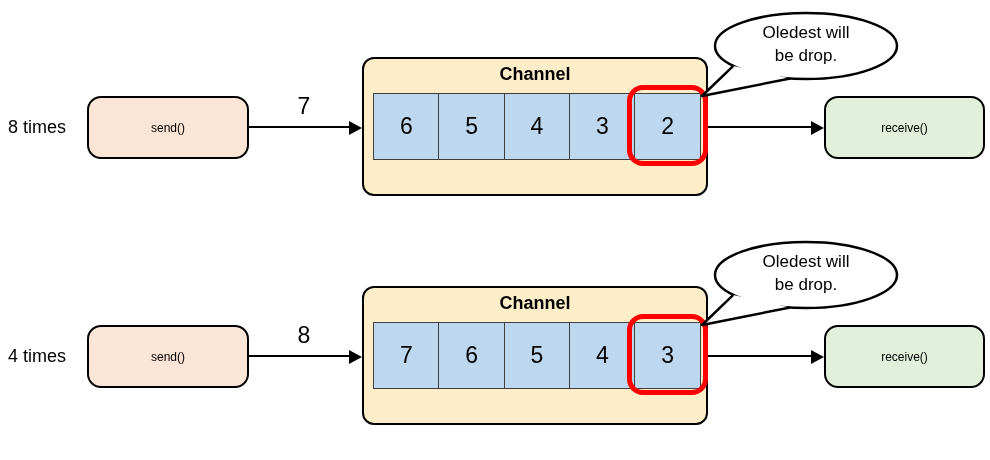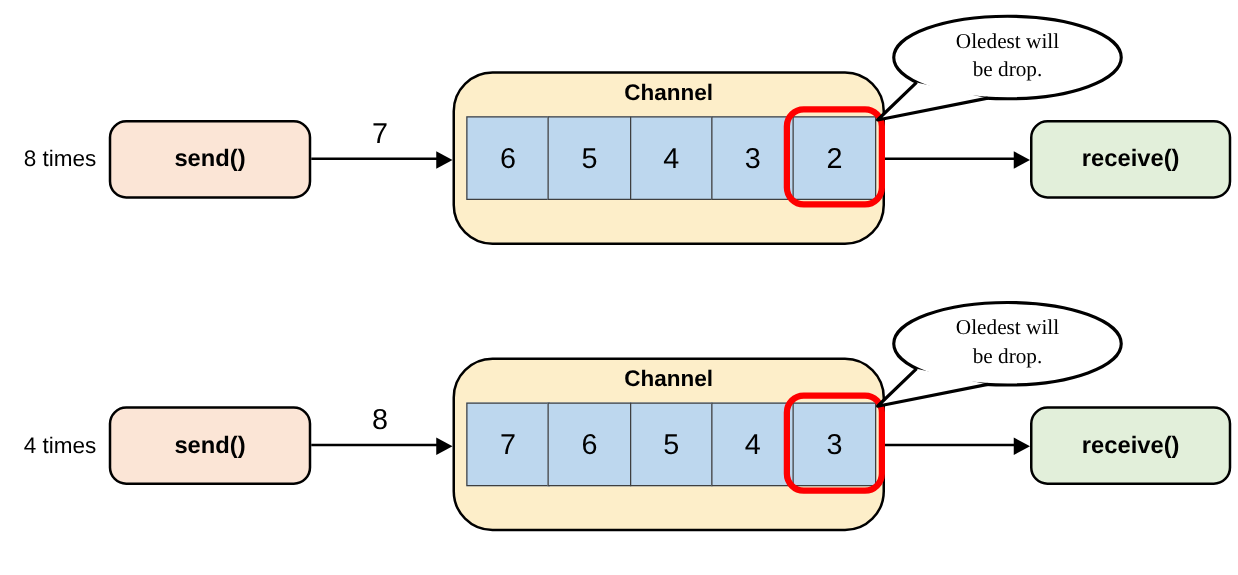--- a/index.html
+++ b/index.html
@@ -4,35 +4,35 @@
 <style>
   html,body { margin:0; padding:0; background:#ffffff; }
   .canvas {
     position:relative; width:990px; height:460px; background:#ffffff;
     font-family:"Liberation Sans", sans-serif; color:#000; overflow:hidden;
   }
   .row { position:absolute; left:0; width:990px; height:230px; }
 
   .times {
     position:absolute; left:8px; top:116px; width:76px; height:22px;
-    line-height:22px; font-size:18px;margin-left:11px;
+    line-height:22px; font-size:18px;
   }
 
   .box {
     position:absolute; box-sizing:border-box; border:2.5px solid #000;
     border-radius:14px; display:flex; align-items:center; justify-content:center;
-    font-weight:bold; font-size:19px;
+    font-weight:normal; font-size:12px;
   }
   .send    { left:87px;  top:96px; width:162px; height:63px; background:var(--send-fill,#fbe5d6); }
   .receive { left:824px; top:96px; width:161px; height:63px; background:var(--receive-fill,#e2efda);text-align:center; }
 
   .channel {
     position:absolute; left:362px; top:57px; width:346px; height:139px;
     box-sizing:border-box; background:var(--channel-fill,#fdeec9);
-    border:2.5px solid #000; border-radius:32px;
+    border:2.5px solid #000; border-radius:12px;
   }
   .channel-title {
     position:absolute; top:5px; left:0; right:0; text-align:center;
     font-weight:bold; font-size:18px;
   }
   .cells {
     position:absolute; left:9px; top:34px; width:328px; height:67px; display:flex;
   }
   .cell {
     flex:1; box-sizing:border-box; border:1.5px solid #3f3f3f; margin-left:-1.5px;
@@ -61,21 +61,21 @@
     text-align:center; font-size:23px;
   }
 
   .callout-svg { position:absolute; left:690px; top:8px; }
   .callout-svg ellipse, .callout-svg path {
     fill:var(--callout-fill,#ffffff); stroke:var(--line,#000);
     stroke-width:2.5; stroke-linejoin:round;
   }
   .callout-text {
     position:absolute; left:715px; top:21px; width:182px;
-    text-align:center; font-size:17px; line-height:23px;font-family:Liberation Serif, serif;
+    text-align:center; font-size:17px; line-height:23px;
   }
 </style>
 </head>
 <body>
 
 <div class="canvas">
 
   <div class="row" style="top:0">
     <div class="times">8 times</div>
 

